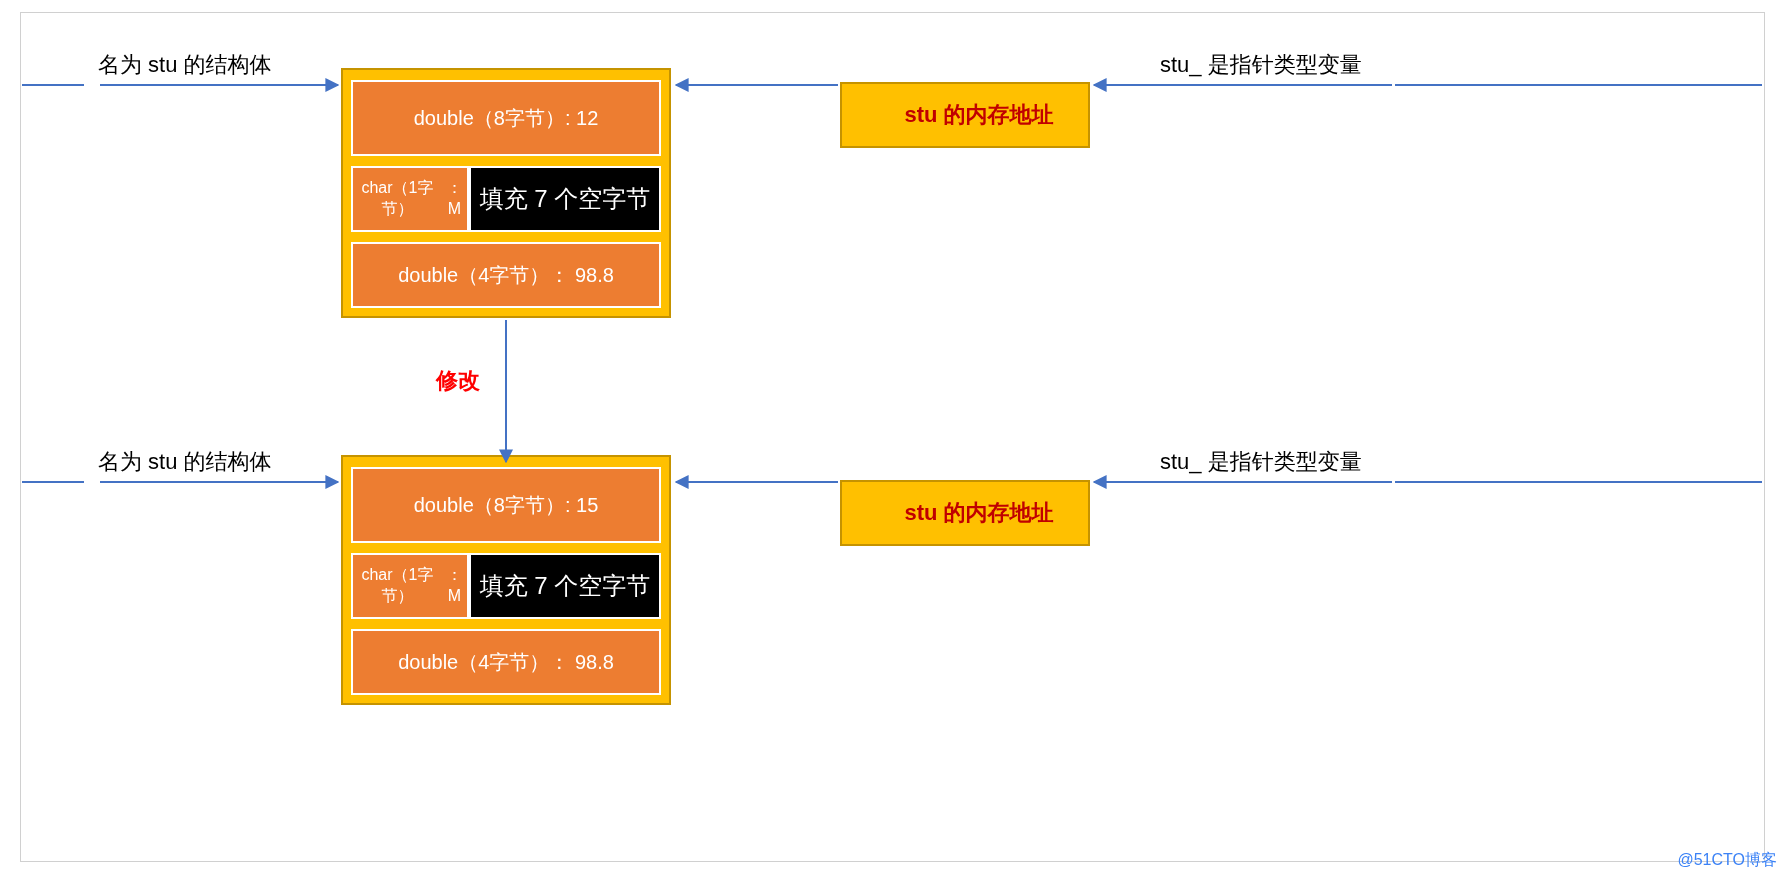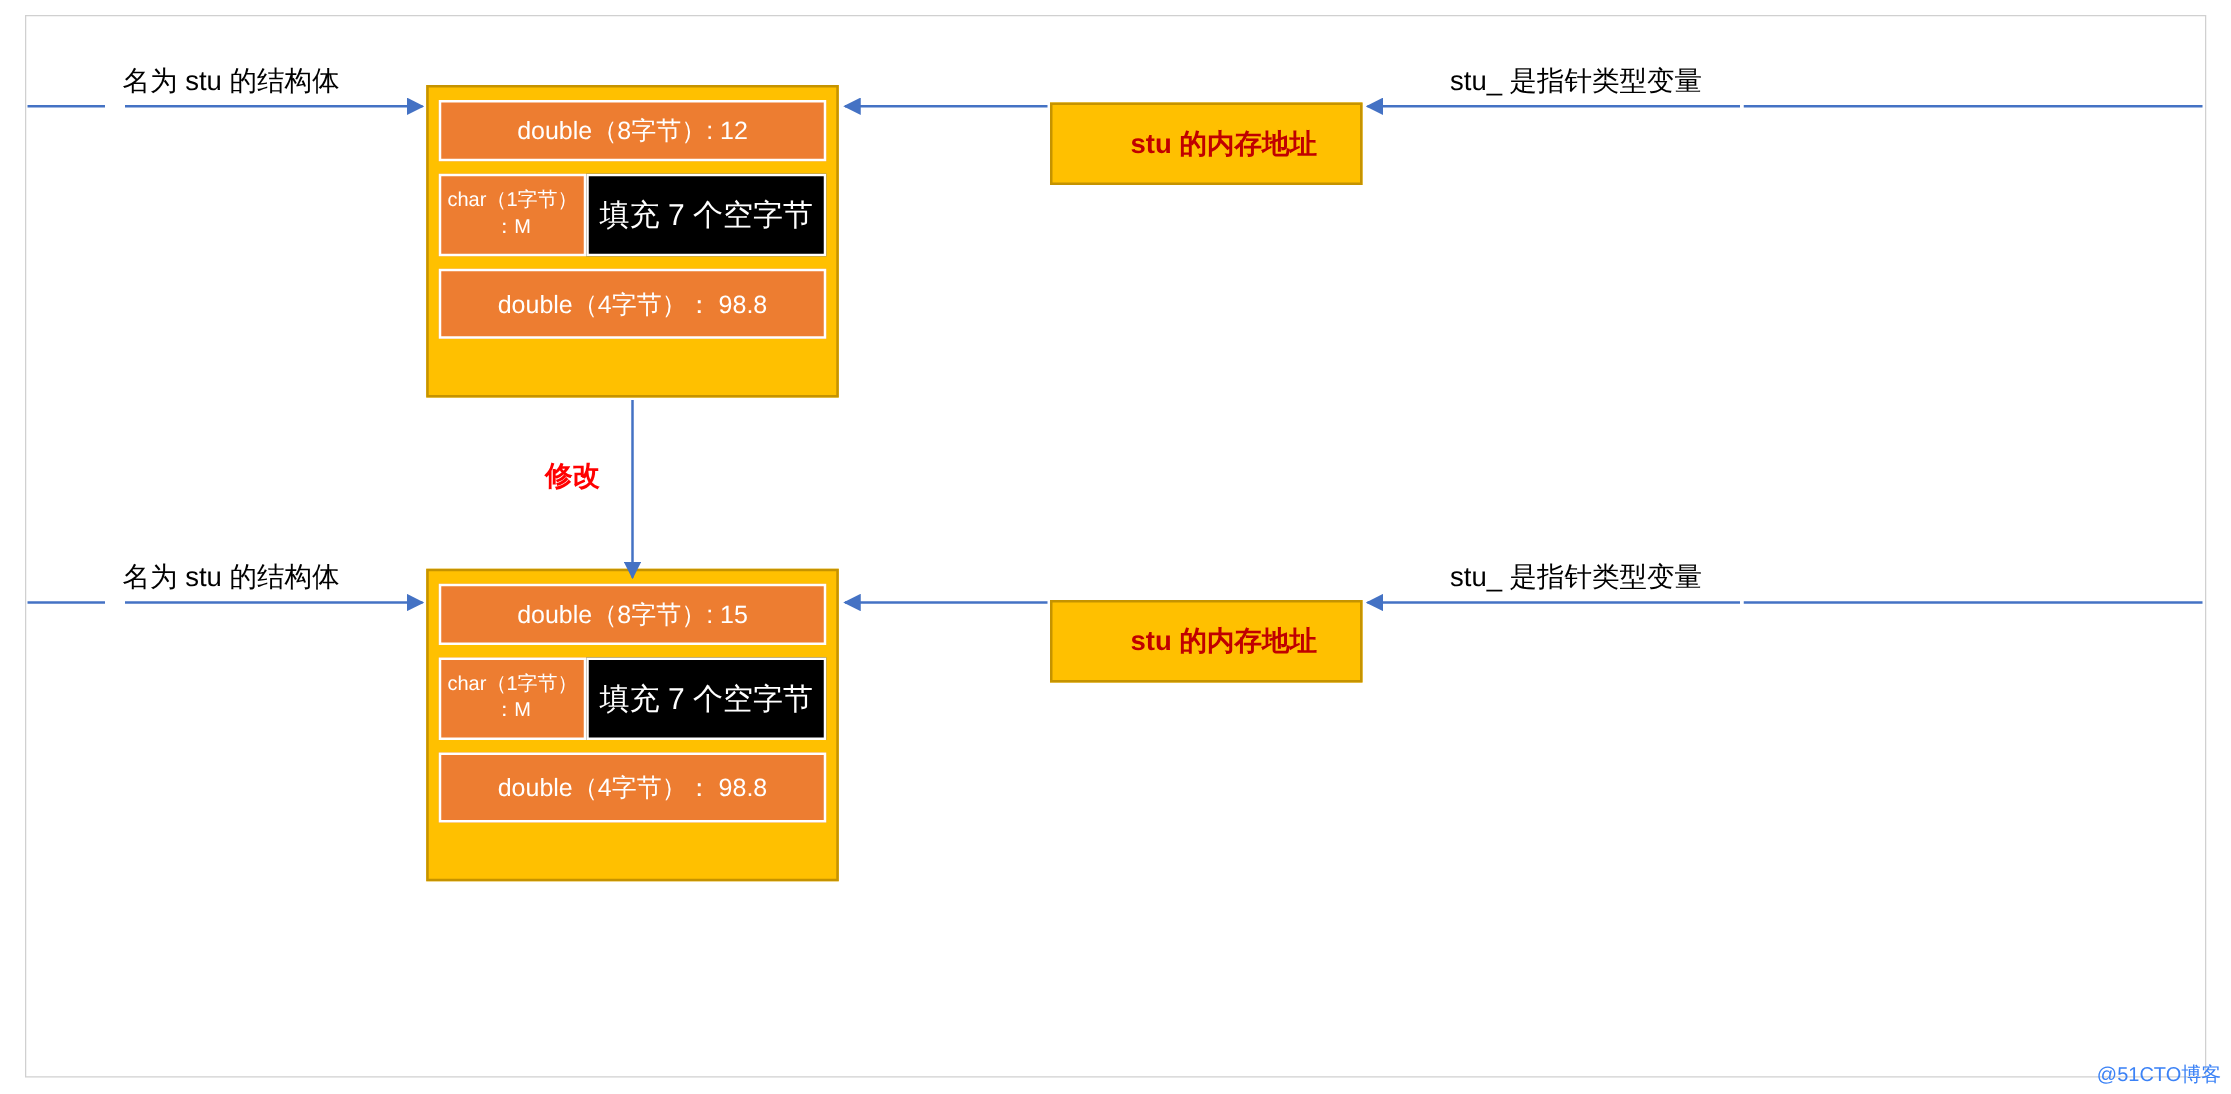--- a/index.html
+++ b/index.html
@@ -40,34 +40,34 @@
     border: 2px solid #ffffff;
     background: #ed7d31;
     color: #ffffff;
     font-size: 20px;
     display: flex;
     align-items: center;
     justify-content: center;
     box-sizing: border-box;
     text-align: center;
   }
-  .row-top { height: 49px; margin-bottom: 10px; }
+  .row-top { height: 76px; margin-bottom: 10px; }
   .row-mid { height: 66px; margin-bottom: 10px; display: flex; }
-  .row-bot { height: 56px; }
+  .row-bot { height: 66px; }
   .char-cell {
     width: 118px;
     height: 100%;
     background: #ed7d31;
     border: 2px solid #ffffff;
     box-sizing: border-box;
     color: #ffffff;
     font-size: 16px;
     line-height: 1.3;
     display: flex;
-    flex-direction: column;
+    flex-direction: row;
     align-items: center;
     justify-content: center;
     text-align: center;
   }
   .pad-cell {
     flex: 1;
     height: 100%;
     background: #000000;
     border: 2px solid #ffffff;
     box-sizing: border-box;

